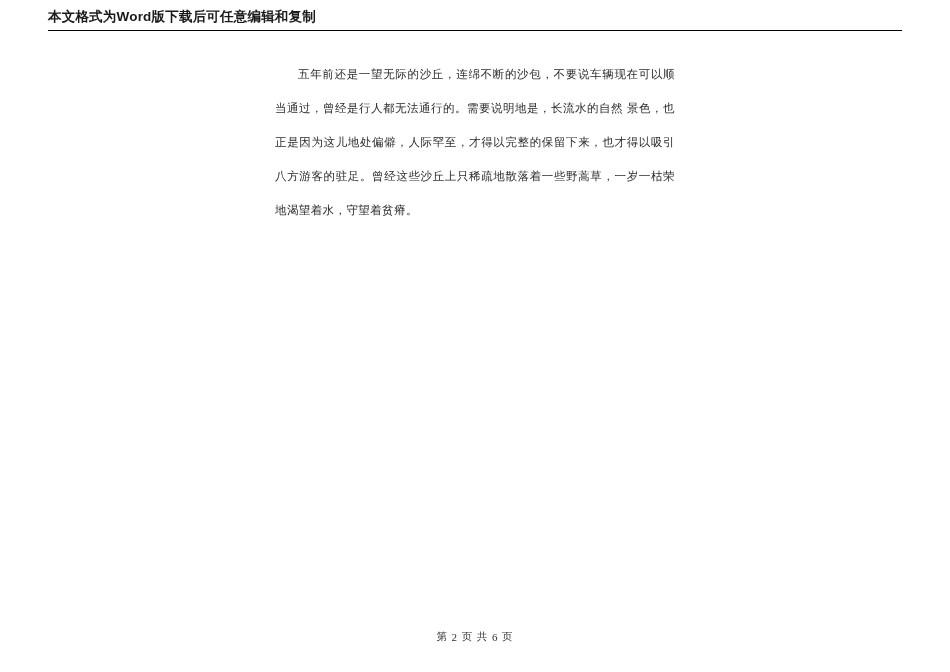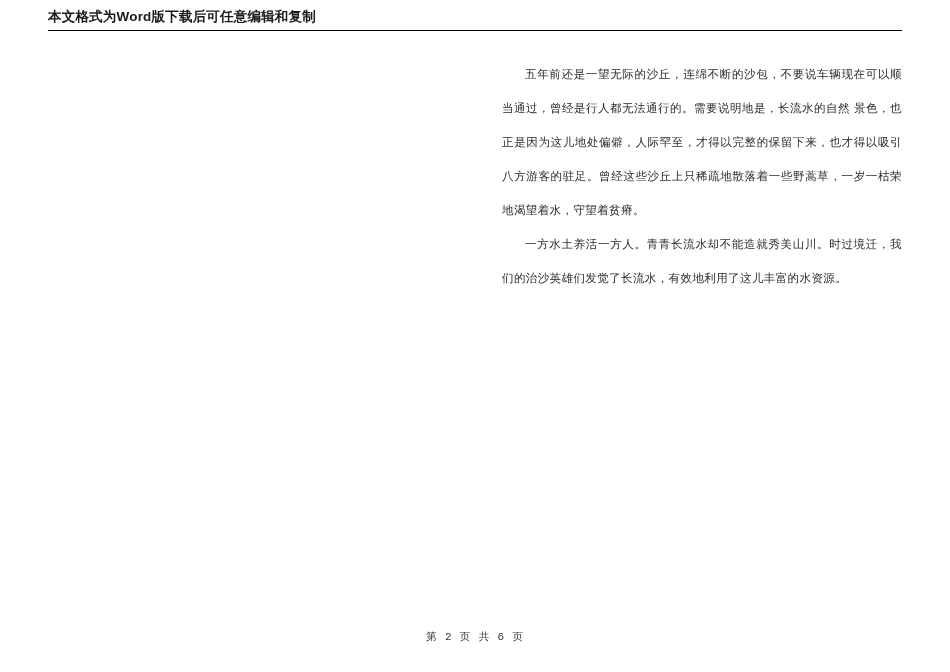--- a/index.html
+++ b/index.html
@@ -45,21 +45,21 @@
     background: #000000;
   }
   .content {
     position: absolute;
     top: 58px;
     left: 48px;
     width: 854px;
     height: 530px;
     display: flex;
     flex-direction: row;
-    justify-content: flex-end;
+    justify-content: center;
   }
   .column {
     width: 400px;
   }
   .para {
     font-family: "DejaVu Serif", "Liberation Serif", serif;
     font-size: 11.5px;
     color: #2b2b2b;
     line-height: 2.95;
     text-align: justify;
@@ -72,21 +72,21 @@
   }
   .footer {
     position: absolute;
     left: 0;
     bottom: 28px;
     width: 950px;
     text-align: center;
   }
   .footer-inner {
     display: inline-block;
-    font-family: Liberation Mono, monospace;
+    font-family: Liberation Serif, serif;
     font-size: 10.5px;
     color: #333333;
     letter-spacing: 1px;
   }
   .footer-inner span {
     display: inline-block;
     vertical-align: middle;
   }
   .pagenum {
     font-size: 11px;
@@ -99,21 +99,20 @@
 
   <div class="header">
     <div class="header-title">本文格式为Word版下载后可任意编辑和复制</div>
     <div class="header-rule"></div>
   </div>
 
   <div class="content">
 
     <div class="column">
       <p class="para indent">五年前还是一望无际的沙丘，连绵不断的沙包，不要说车辆现在可以顺当通过，曾经是行人都无法通行的。需要说明地是，长流水的自然 景色，也正是因为这儿地处偏僻，人际罕至，才得以完整的保留下来，也才得以吸引八方游客的驻足。曾经这些沙丘上只稀疏地散落着一些野蒿草，一岁一枯荣地渴望着水，守望着贫瘠。</p>
-      <p class="para indent">一方水土养活一方人。青青长流水却不能造就秀美山川。时过境迁，我们的治沙英雄们发觉了长流水，有效地利用了这儿丰富的水资源。</p>
     </div>
 
 
   </div>
 
   <div class="footer">
     <div class="footer-inner">
       <span>第</span>
       <span class="pagenum">2</span>
       <span>页  共</span>

